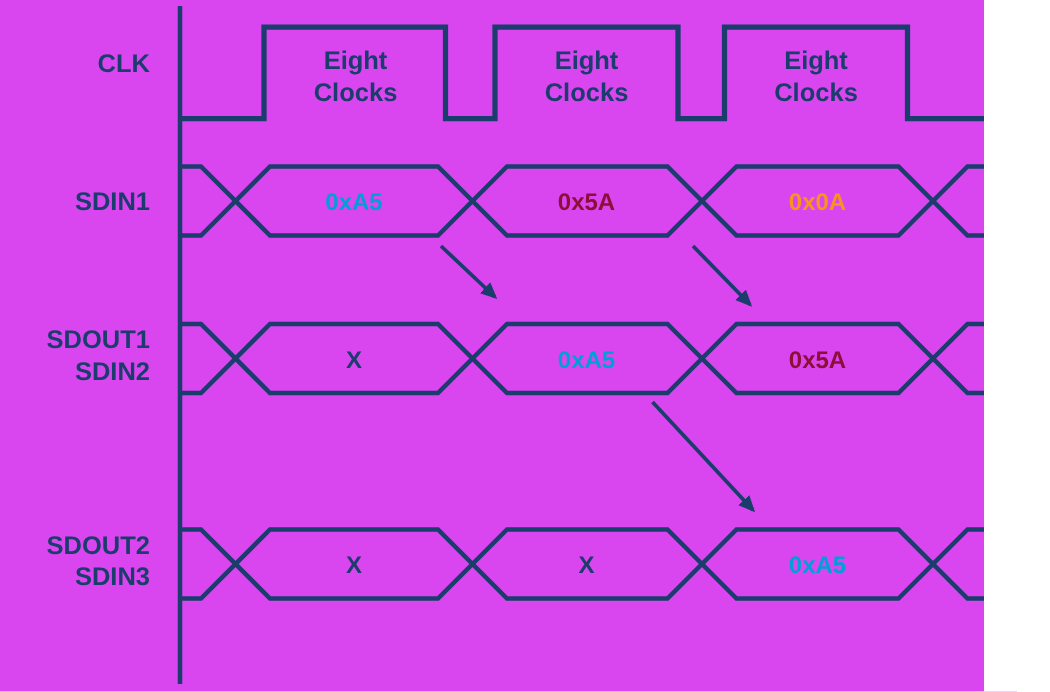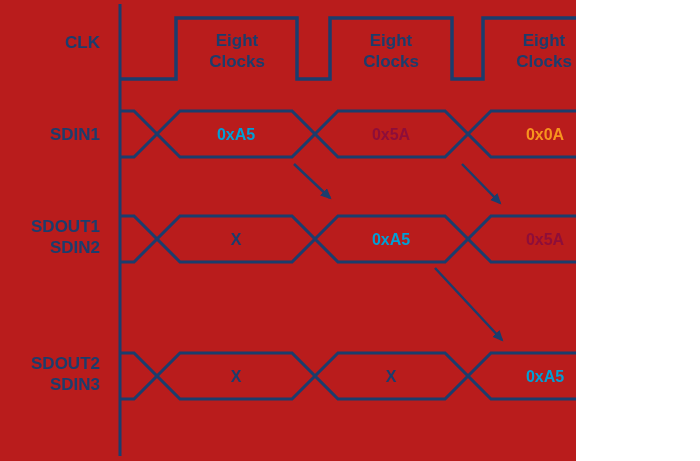--- a/index.html
+++ b/index.html
@@ -2,23 +2,23 @@
 <html><head>
 <meta charset="utf-8">
 <style>
   html, body {
     margin: 0;
     padding: 0;
     background: #ffffff;
   }
   .stage {
     position: relative;
-    width: 576px;
+    width: 656px;
     height: 461px;
-    background: #b91c1c;
+    background: #d946ef;
     overflow: hidden;
     font-family: "Liberation Sans", sans-serif;
   }
   svg text {
     font-family: "Liberation Sans", "DejaVu Sans", sans-serif;
     font-weight: bold;
   }
   .sig-label { font-size: 17px; }
   .pulse-label { font-size: 17px; }
   .val-label { font-size: 16px; }

